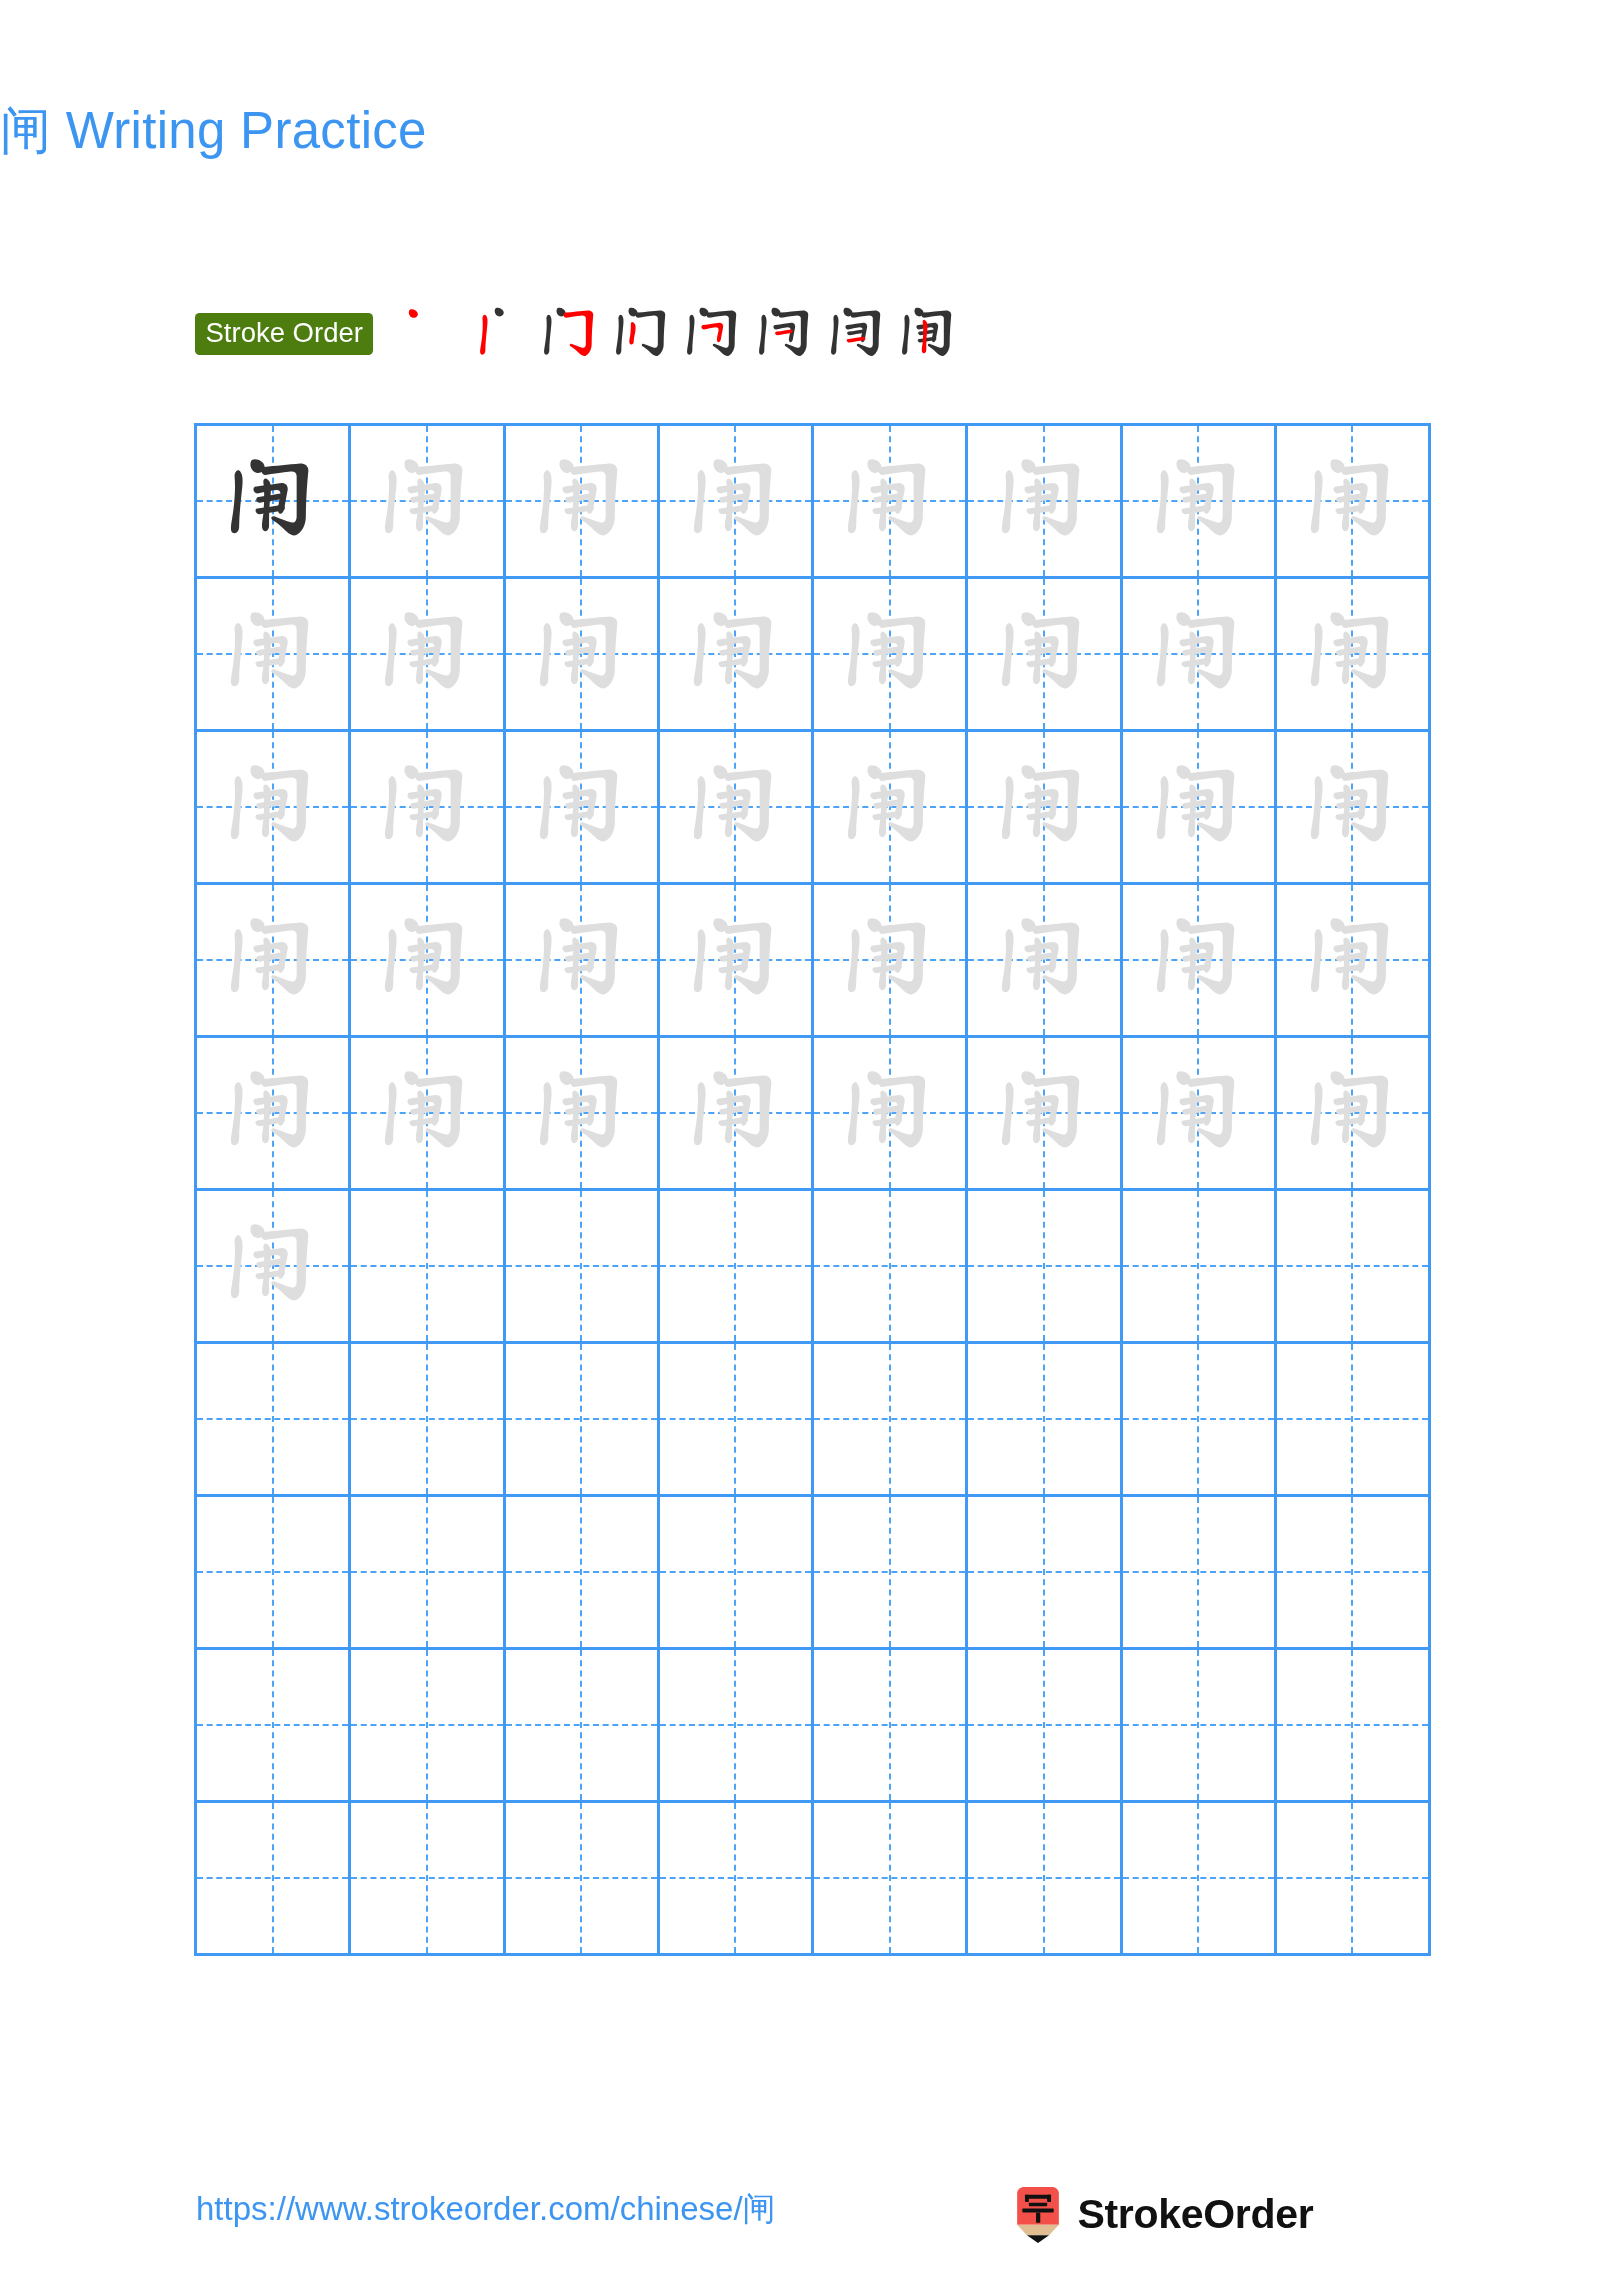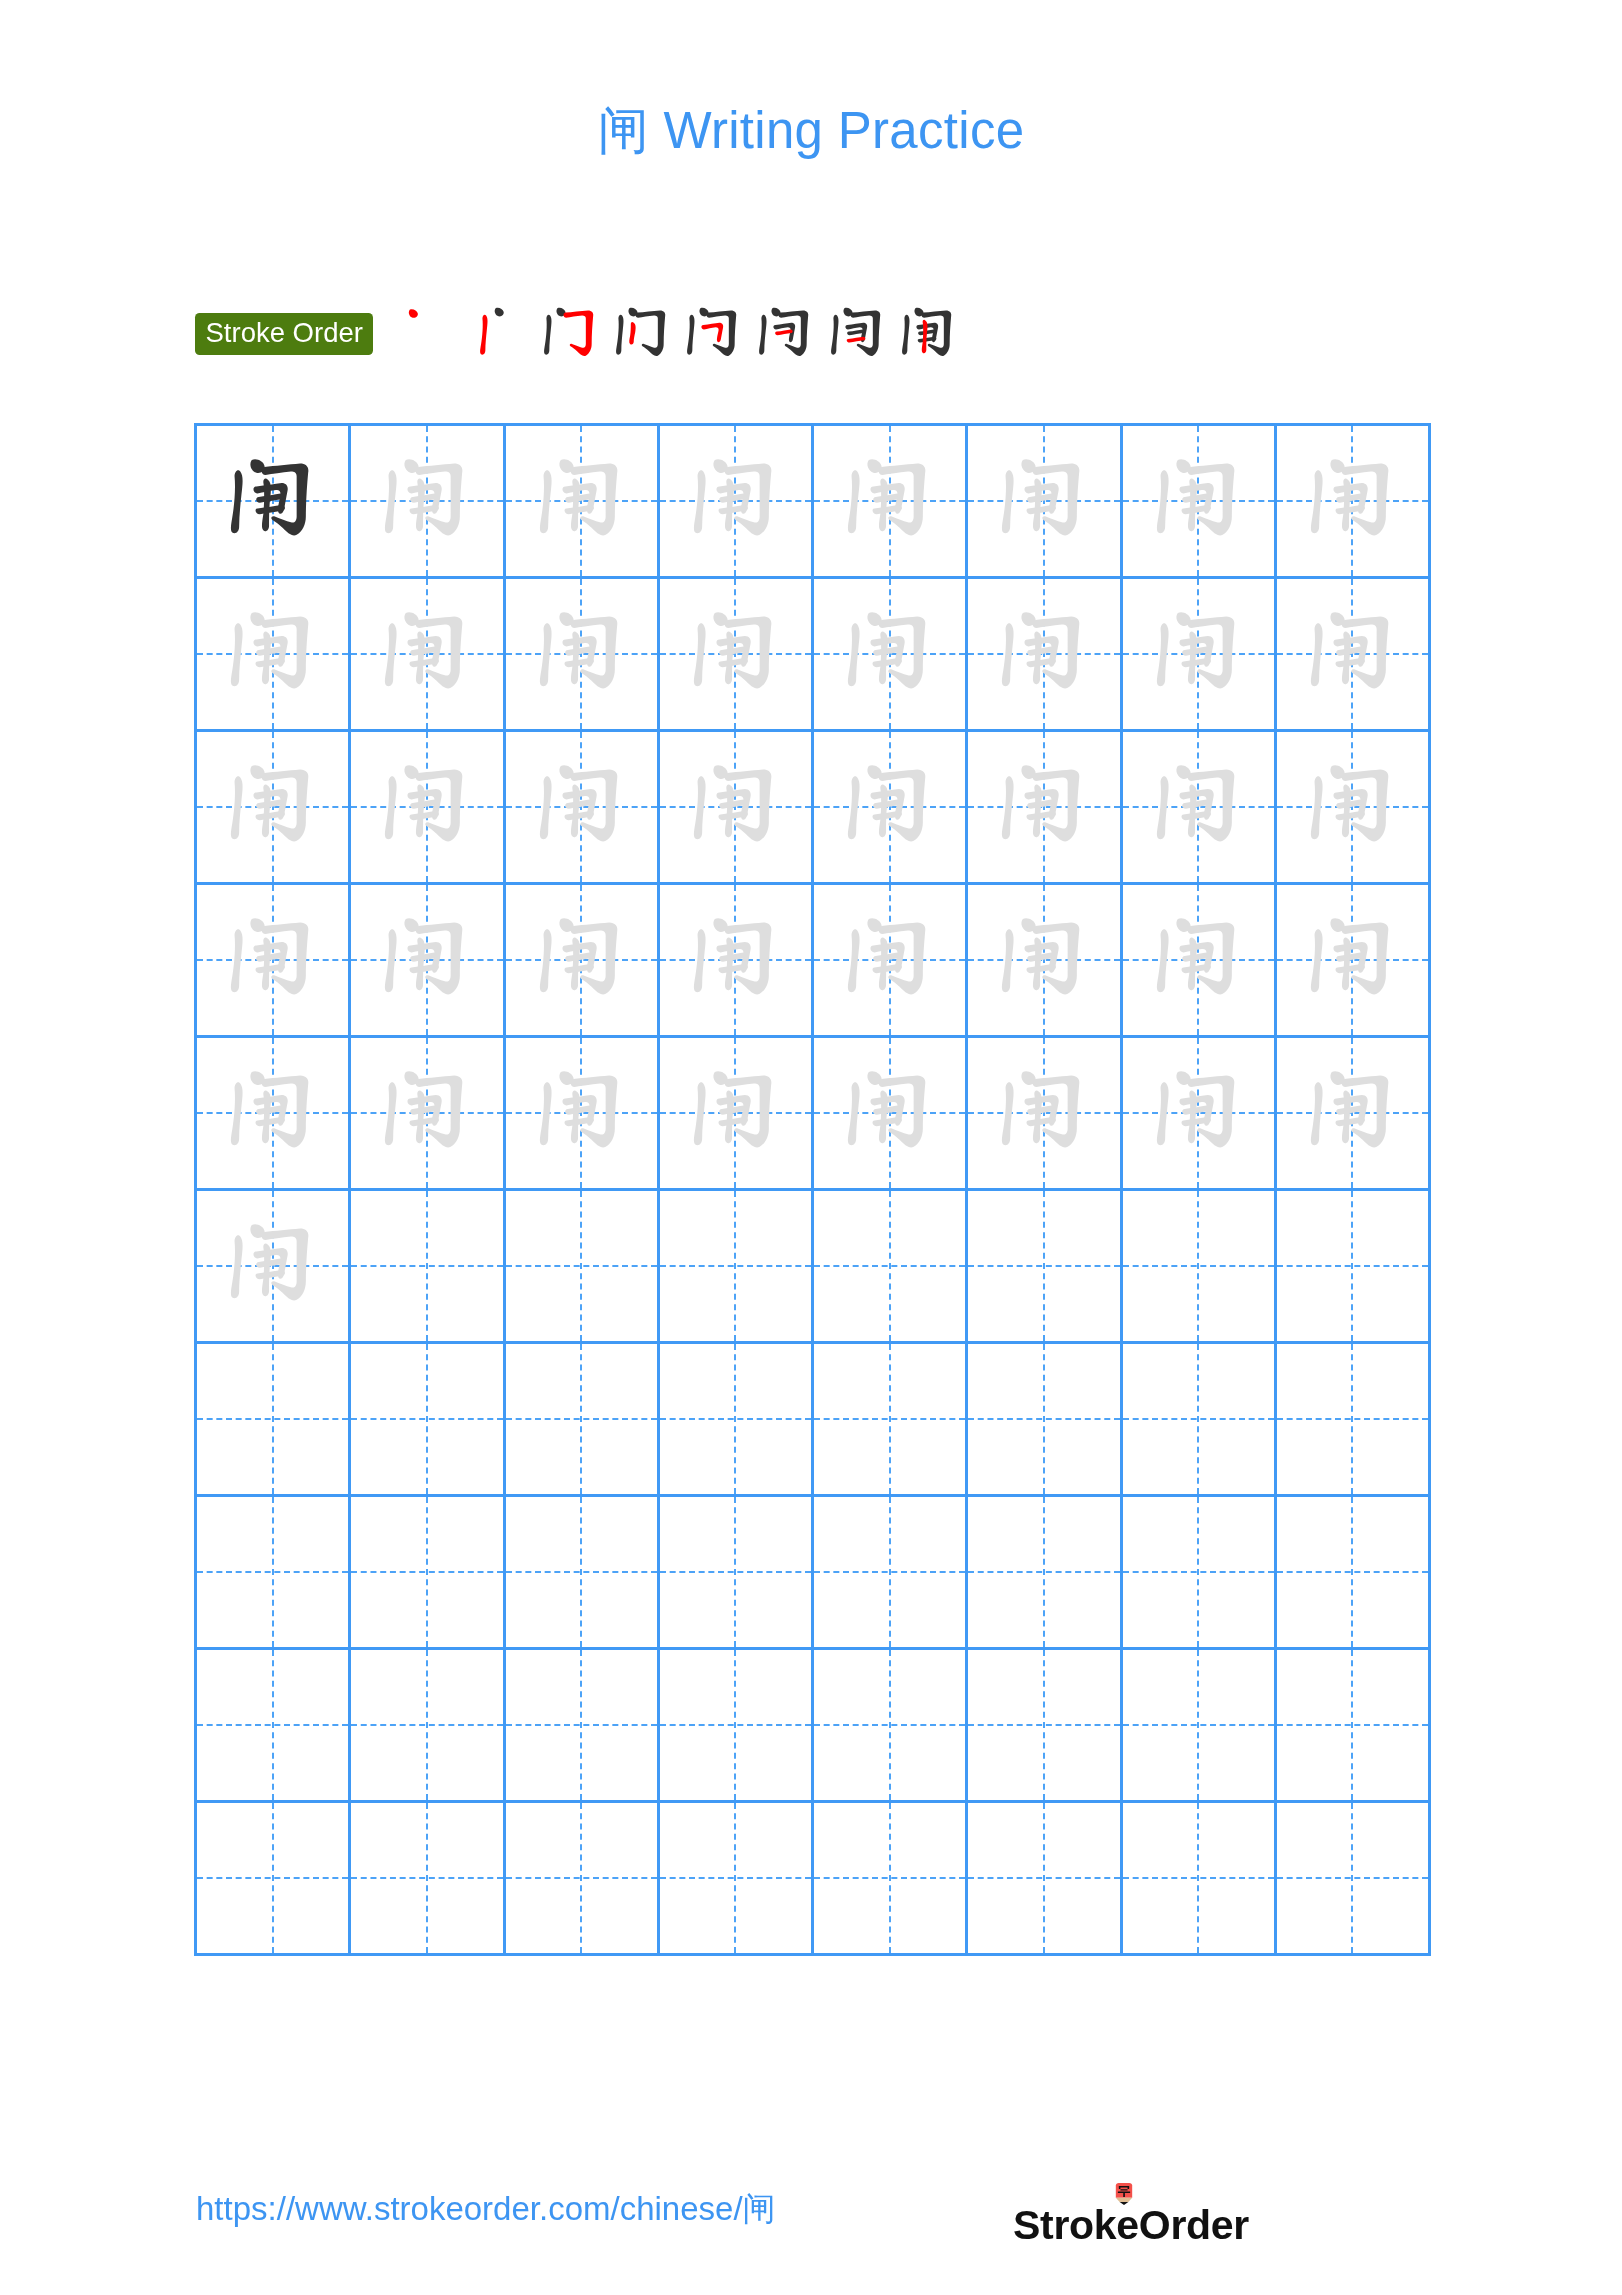--- a/index.html
+++ b/index.html
@@ -14,21 +14,20 @@
     font-family: "Liberation Sans", sans-serif;
     overflow: hidden;
   }
 
   
   .page-title {
     position: absolute;
     top: 105px;
     left: 0;
     width: 100%;
-    text-align: center;
     font-size: 51px;
     font-weight: 400;
     color: #3d95f2;
     letter-spacing: 0.3px;
     line-height: 1;
     white-space: nowrap;
   }
 
   
   .stroke-order-row {
@@ -141,21 +140,20 @@
     white-space: nowrap;
     line-height: 1;
   }
   .footer-brand {
     position: absolute;
     left: 1013px;
     top: 0;
     display: flex;
     align-items: center;
     height: 63px;
-    flex-direction: column;
   }
   .brand-logo {
     width: 50px;
     height: 56px;
     display: block;
     margin-right: 14.4px;
   }
   .brand-name {
     font-size: 41px;
     font-weight: bold;

